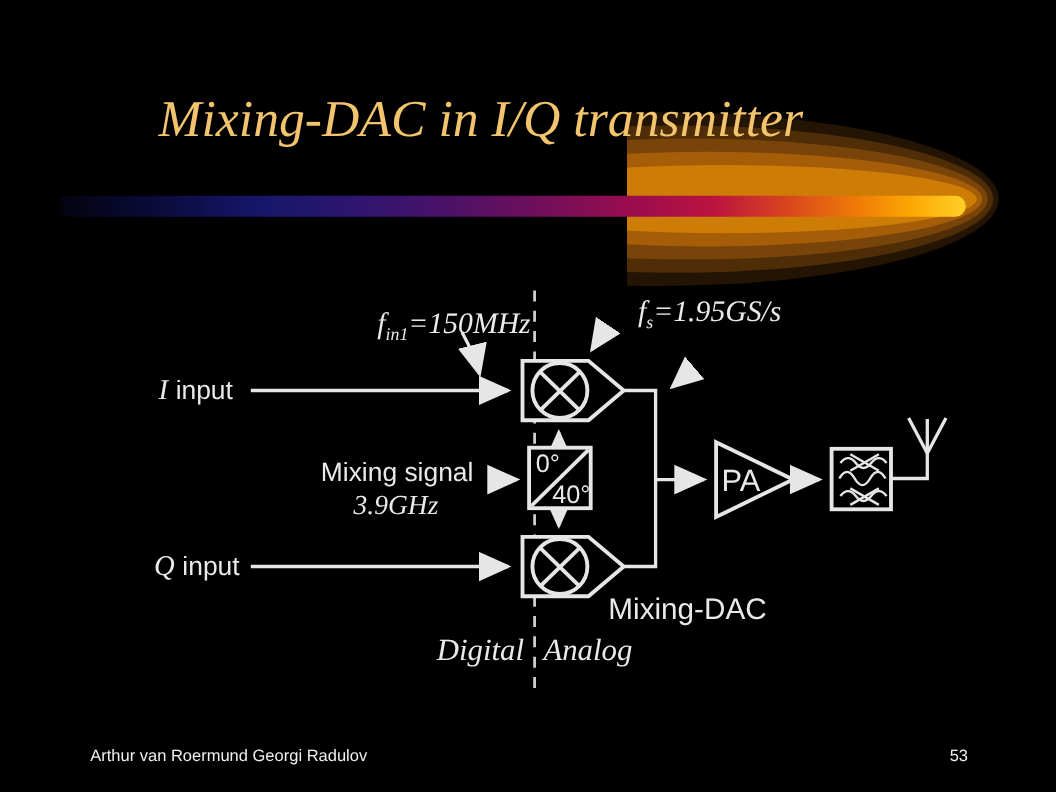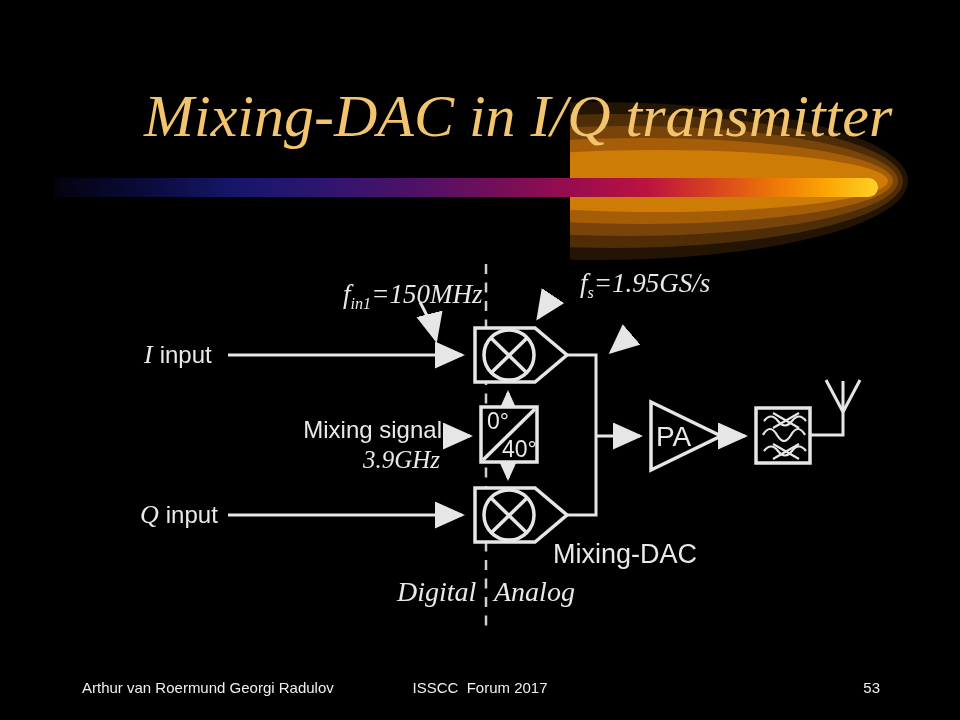--- a/index.html
+++ b/index.html
@@ -20,30 +20,30 @@
     border-radius:0 12px 12px 0;
     background:linear-gradient(90deg,
       #03030f 0%, #0a0a38 10%, #16166b 22%, #2f1570 33%, #4f1166 44%,
       #750e59 54%, #9a0c4e 63%, #bb1340 72%, #d8431f 80%, #ef7b07 88%,
       #fca704 94%, #ffd028 100%);
   }
   
   .title{
     position:absolute;left:144px;top:86px;z-index:3;
     font-family:"Liberation Serif",serif;font-style:italic;
-    font-size:60px;line-height:1;color:#f2c46d;white-space:nowrap;
+    font-size:47px;line-height:1;color:#f2c46d;white-space:nowrap;
   }
   
   svg.diagram{position:absolute;left:0;top:0;z-index:4;}
   .lbl{position:absolute;z-index:5;color:#e9e9e9;white-space:nowrap;}
   .freq{font-family:"Liberation Serif",serif;font-style:italic;font-size:27px;margin-left:36px;}
   .freq sub{font-size:0.6em;}
   .io-symbol{font-family:"Liberation Serif",serif;font-style:italic;font-size:26px;margin-right:7px;}
   .io-word{font-family:"Liberation Sans",sans-serif;font-size:24px;}
-  .mix-block{position:absolute;left:280px;top:417px;width:162px;text-align:right;z-index:5;color:#e9e9e9;}
+  .mix-block{position:absolute;left:280px;top:417px;width:162px;text-align:center;z-index:5;color:#e9e9e9;}
   .mix-line1{font-family:"Liberation Sans",sans-serif;font-size:24px;line-height:26px;}
   .mix-line2{font-family:"Liberation Serif",serif;font-style:italic;font-size:25px;line-height:26px;margin-top:4px;margin-right:2px;}
   .phase{font-family:"Liberation Sans",sans-serif;font-size:23px;color:#e9e9e9;}
   .pa-label{font-family:"Liberation Sans",sans-serif;font-size:28px;}
   .mdac-label{font-family:"Liberation Sans",sans-serif;font-size:27px;}
   .domain-label{font-family:"Liberation Serif",serif;font-style:italic;font-size:28px;}
   
   .footer{position:absolute;top:679px;z-index:5;color:#efefef;
     font-family:"Liberation Sans",sans-serif;font-size:15px;white-space:pre;}
   .footer-left{left:82px;}
@@ -151,16 +151,15 @@
   <div class="lbl phase" style="left:502px;top:436px;">40°</div>
 
   <div class="lbl pa-label" style="left:656px;top:421px;">PA</div>
 
   <div class="lbl mdac-label" style="left:553px;top:539px;">Mixing-DAC</div>
 
   <div class="lbl domain-label" style="left:397px;top:576px;">Digital</div>
   <div class="lbl domain-label" style="left:494px;top:576px;">Analog</div>
 
   <div class="footer footer-left">Arthur van Roermund Georgi Radulov</div>
-  <div class="footer footer-center">ISSCC  Forum 2017</div>
   <div class="footer footer-right">53</div>
 
 </div>
 
 </body></html>

